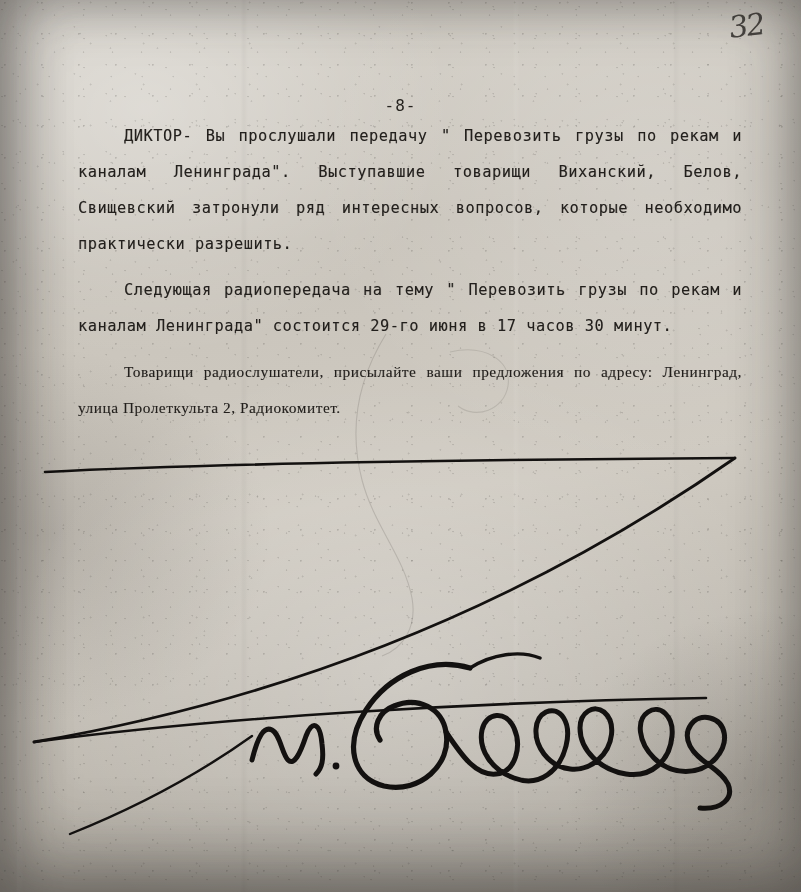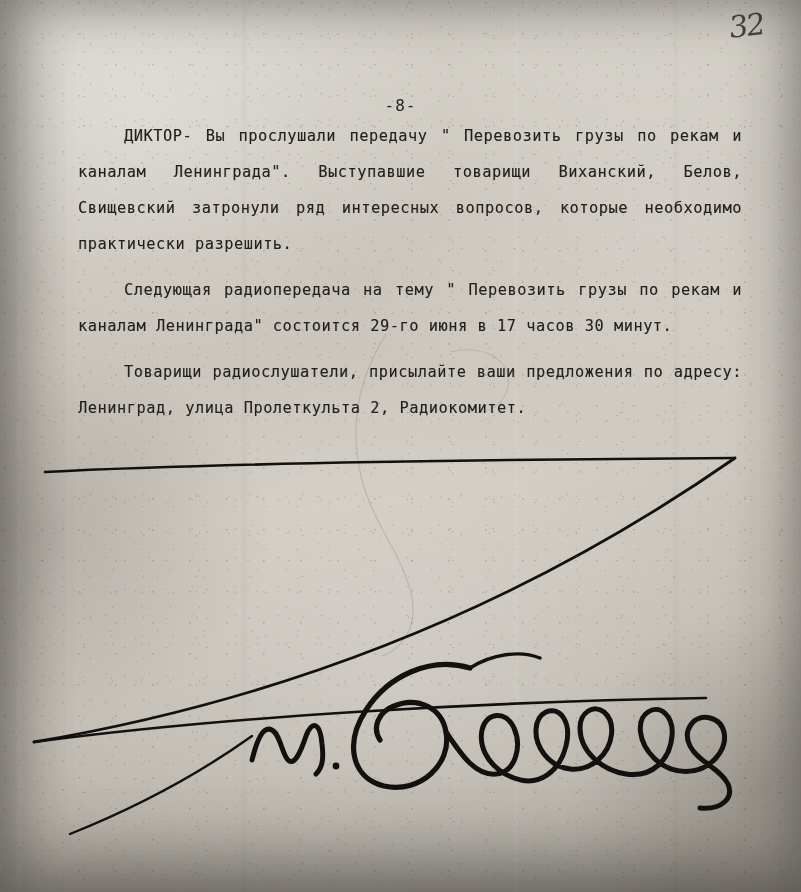--- a/index.html
+++ b/index.html
@@ -108,21 +108,21 @@
     line-height: 36px;
     letter-spacing: 0.6px;
     color: #221f1c;
     margin: 0 0 6px 0;
     text-align: justify;
     text-justify: inter-character;
     white-space: pre-wrap;
   }
   .para.p1 { margin-bottom: 10px; }
   .para.p2 { margin-bottom: 10px; }
-  .para.p3 { margin-bottom: 0; }
+  .para.p3 { margin-bottom: 0; font-family: Liberation Serif, serif; }
   .indent { display: inline-block; width: 46px; }
 
   
   .para { text-shadow: 0.4px 0 0 rgba(34,31,28,0.35); }
 
   
   #sig {
     position: absolute;
     left: 0;
     top: 430px;

